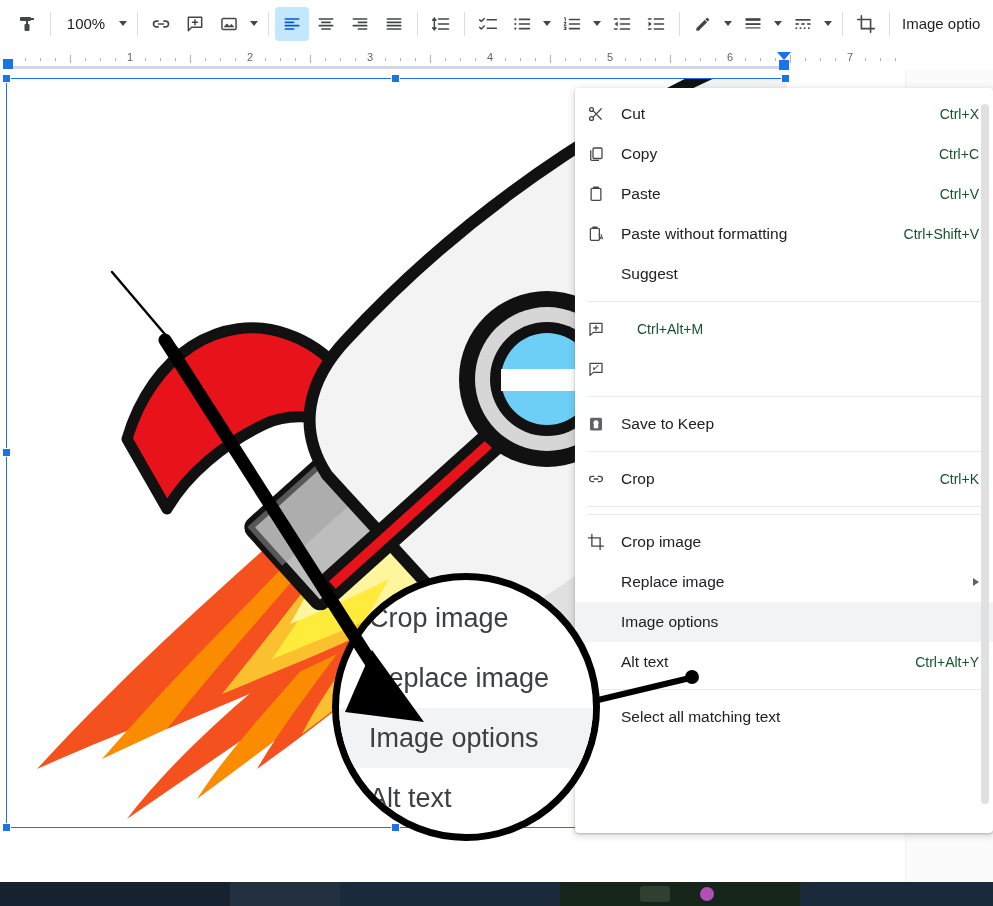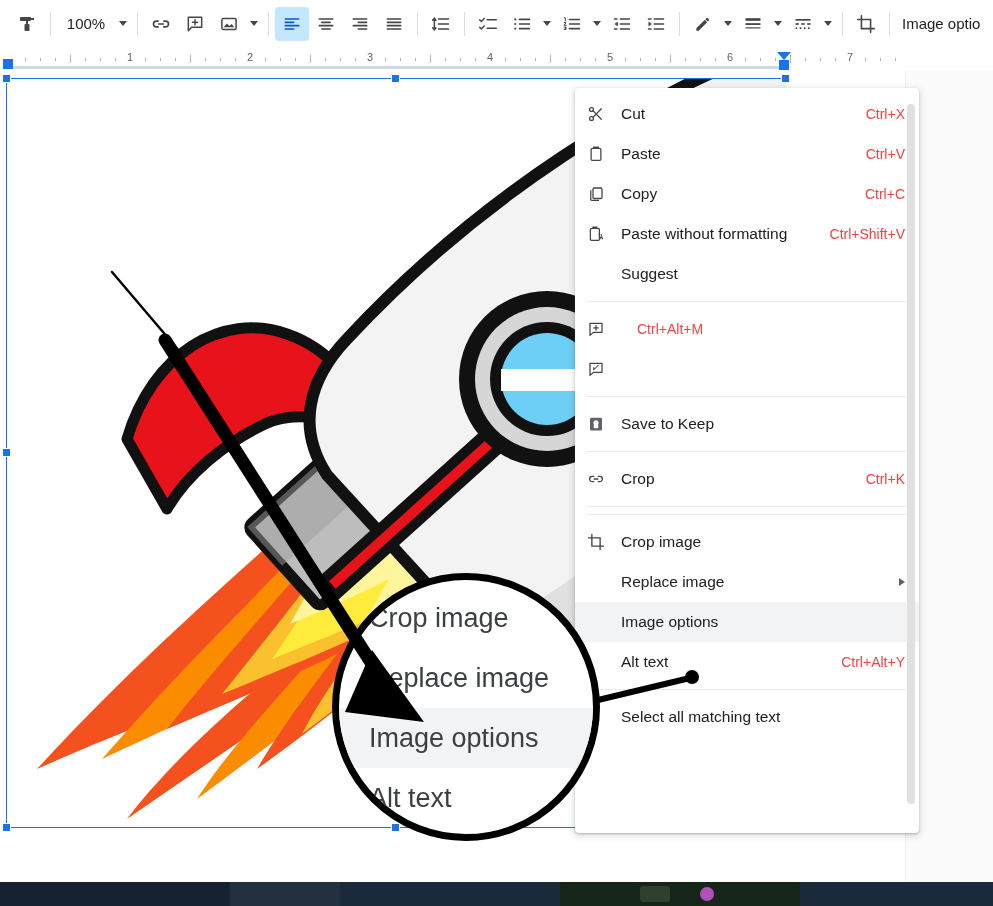--- a/index.html
+++ b/index.html
@@ -104,41 +104,41 @@
   .h-ml { left: -5px; top: 50%; margin-top: -5px; }
   .h-mr { right: -5px; top: 50%; margin-top: -5px; }
   .h-bl { left: -5px; bottom: -5px; }
   .h-bc { left: 50%; margin-left: -5px; bottom: -5px; }
   .h-br { right: -5px; bottom: -5px; }
 
   .rocket-wrap { position: absolute; left: 0; top: 0; width: 790px; height: 770px; }
 
   
   .ctxmenu {
-    position: absolute; left: 575px; top: 88px; width: 344px; height: 745px;
+    position: absolute; left: 575px; top: 88px; width: 418px; height: 745px;
     background: #ffffff;
     box-shadow: 0 2px 6px 2px rgba(60,64,67,.15), 0 1px 2px rgba(60,64,67,.3);
     border-radius: 4px;
     padding: 6px 0;
     overflow: hidden;
   }
   .mi {
     position: relative; display: flex; align-items: center;
     height: 40px; padding: 0 14px 0 12px; cursor: default;
   }
   .mi.hl { background: #f1f3f4; }
   .mi-ico {
     width: 34px; flex: 0 0 34px; display: flex; align-items: center;
     color: #444746;
   }
   .mi-label {
     font-size: 15.5px; color: #202124; white-space: nowrap; flex: 1 1 auto;
   }
   .mi-accel {
-    font-size: 14px; color: #ef4444; white-space: nowrap; padding-left: 16px;
+    font-size: 14px; color: #14532d; white-space: nowrap; padding-left: 16px;
   }
   .mi-arrow {
     width: 0; height: 0;
     border-top: 4.5px solid transparent; border-bottom: 4.5px solid transparent;
     border-left: 6px solid #5f6368;
   }
   .mi-sep { height: 1px; background: #e8eaed; margin: 7px 12px; }
 
   .menu-scroll {
     position: absolute; right: 4px; top: 16px; width: 8px; height: 700px;
@@ -525,36 +525,36 @@
               <circle cx="6" cy="6" r="2.6"></circle>
               <path d="M8 16.5L19 5M8 7.5L19 19" stroke-linecap="round"></path>
             </svg>
           </span>
           <span class="mi-label">Cut</span>
           <span class="mi-accel">Ctrl+X</span>
         </div>
         <div class="mi">
           <span class="mi-ico">
             <svg width="18" height="18" viewBox="0 0 24 24" fill="none" stroke="currentColor" stroke-width="1.7">
+              <rect x="8" y="4" width="12" height="14" rx="1.5"></rect>
+              <path d="M5 7v12a1.5 1.5 0 0 0 1.5 1.5H16"></path>
+            </svg>
+          </span>
+          <span class="mi-label">Copy</span>
+          <span class="mi-accel">Ctrl+C</span>
+        </div>
+        <div class="mi">
+          <span class="mi-ico">
+            <svg width="18" height="18" viewBox="0 0 24 24" fill="none" stroke="currentColor" stroke-width="1.7">
               <rect x="5.5" y="4.5" width="13" height="16" rx="1.5"></rect>
               <path d="M9 4.5V3h6v1.5"></path>
             </svg>
           </span>
           <span class="mi-label">Paste</span>
           <span class="mi-accel">Ctrl+V</span>
-        </div>
-        <div class="mi">
-          <span class="mi-ico">
-            <svg width="18" height="18" viewBox="0 0 24 24" fill="none" stroke="currentColor" stroke-width="1.7">
-              <rect x="8" y="4" width="12" height="14" rx="1.5"></rect>
-              <path d="M5 7v12a1.5 1.5 0 0 0 1.5 1.5H16"></path>
-            </svg>
-          </span>
-          <span class="mi-label">Copy</span>
-          <span class="mi-accel">Ctrl+C</span>
         </div>
         <div class="mi">
           <span class="mi-ico">
             <svg width="18" height="18" viewBox="0 0 24 24" fill="none" stroke="currentColor" stroke-width="1.7">
               <rect x="4.5" y="4.5" width="12" height="16" rx="1.5"></rect>
               <path d="M8 4.5V3h5v1.5"></path>
               <path d="M16 12l2.6 7M21 19l-2.4-7" stroke-width="1.3"></path>
               <path d="M17 17h3" stroke-width="1.3"></path>
             </svg>
           </span>

